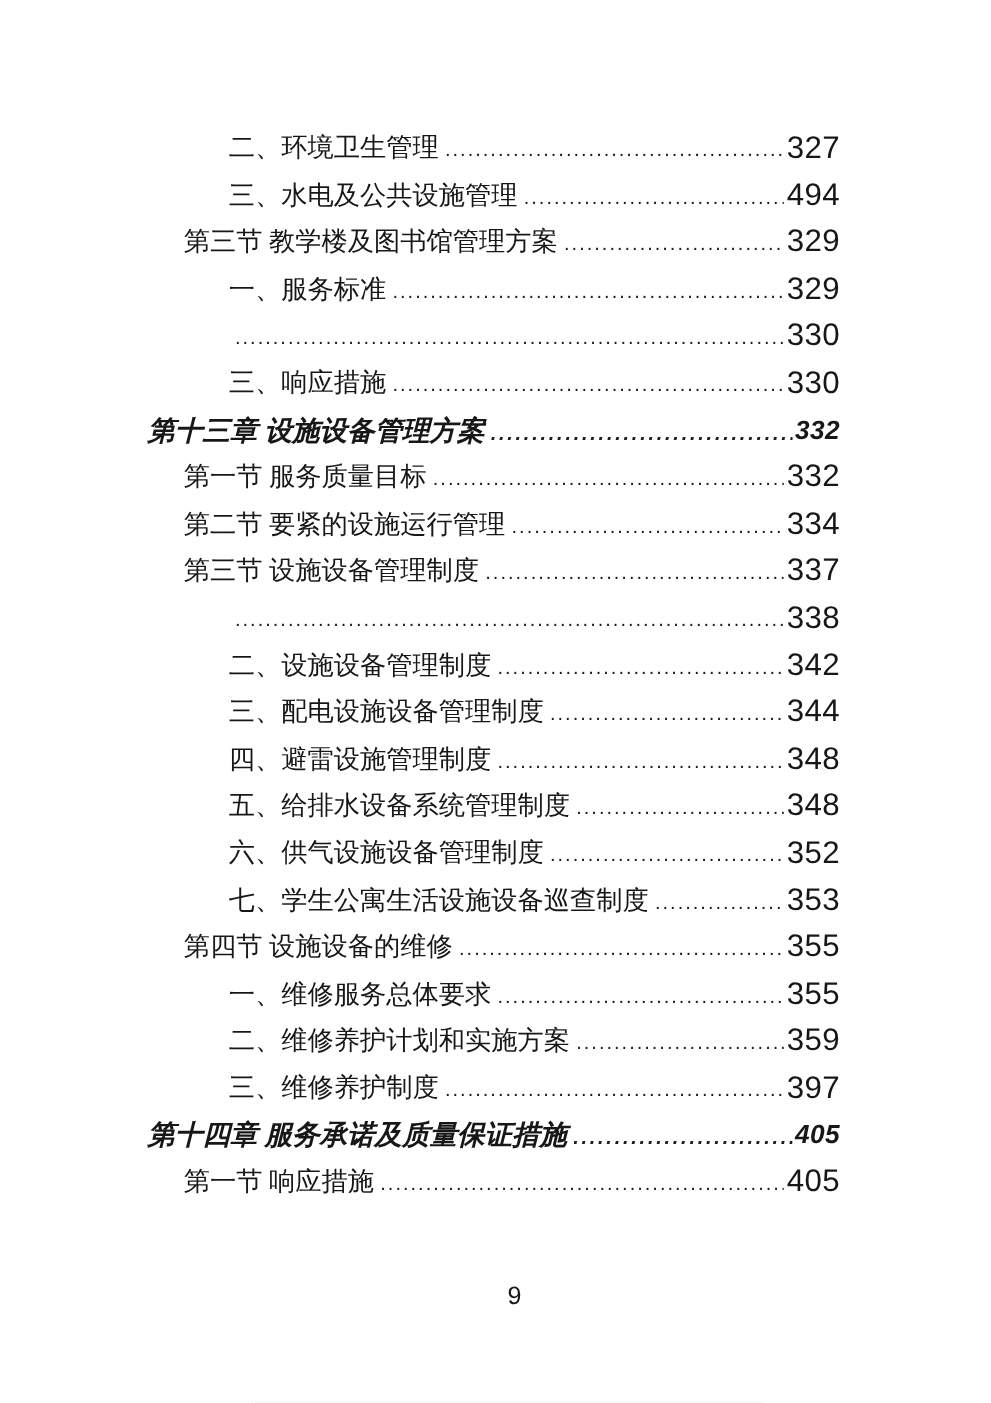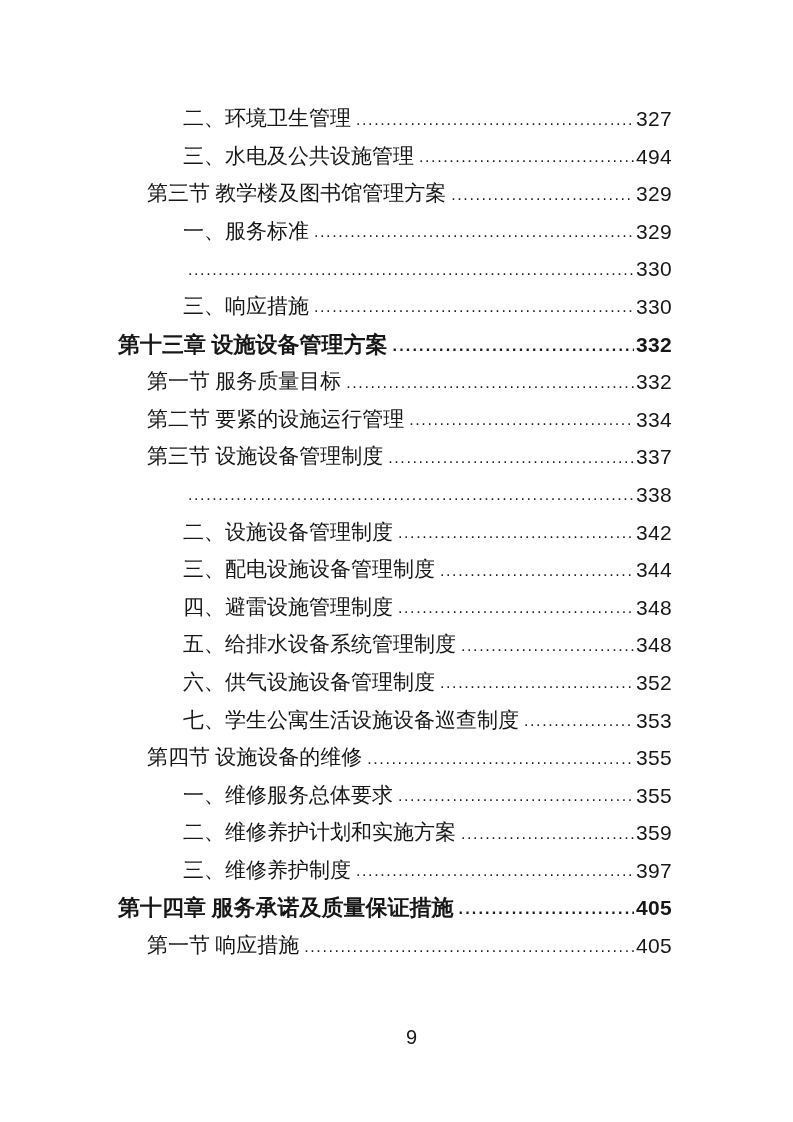--- a/index.html
+++ b/index.html
@@ -14,31 +14,32 @@
     color: #171717;
   }
   .toc {
     position: absolute;
     left: 118px;
     top: 100px;
     width: 554px;
   }
   .toc-row {
     display: flex;
-    align-items: center;
+    align-items: flex-start;
     height: 37.6px;
     line-height: 37.6px;
     font-size: 21px;
     white-space: nowrap;
   }
   .toc-row.level-section { padding-left: 29px; }
   .toc-row.level-item    { padding-left: 65px; }
   .toc-row.level-chapter {
     font-weight: bold;
     font-size: 22px;
+    font-style: italic;
   }
   .toc-label {
     flex: 0 0 auto;
     white-space: nowrap;
   }
   .dot-leader {
     flex: 1 1 auto;
     overflow: hidden;
     white-space: nowrap;
     margin-left: 5px;
@@ -52,21 +53,21 @@
     letter-spacing: 1.6px;
     color: #1c1c1c;
   }
   .level-chapter .dot-leader::after {
     font-weight: bold;
     letter-spacing: 2.2px;
   }
   .toc-page-num {
     flex: 0 0 auto;
     font-family: "Liberation Sans", "DejaVu Sans", sans-serif;
-    font-size: 21px;
+    font-size: 25px;
     letter-spacing: 0.3px;
   }
   .level-chapter .toc-page-num { font-size: 21px; }
   .page-footer {
     position: absolute;
     left: 15px;
     top: 1026px;
     width: 793px;
     text-align: center;
     font-family: "Liberation Sans", "DejaVu Sans", sans-serif;

